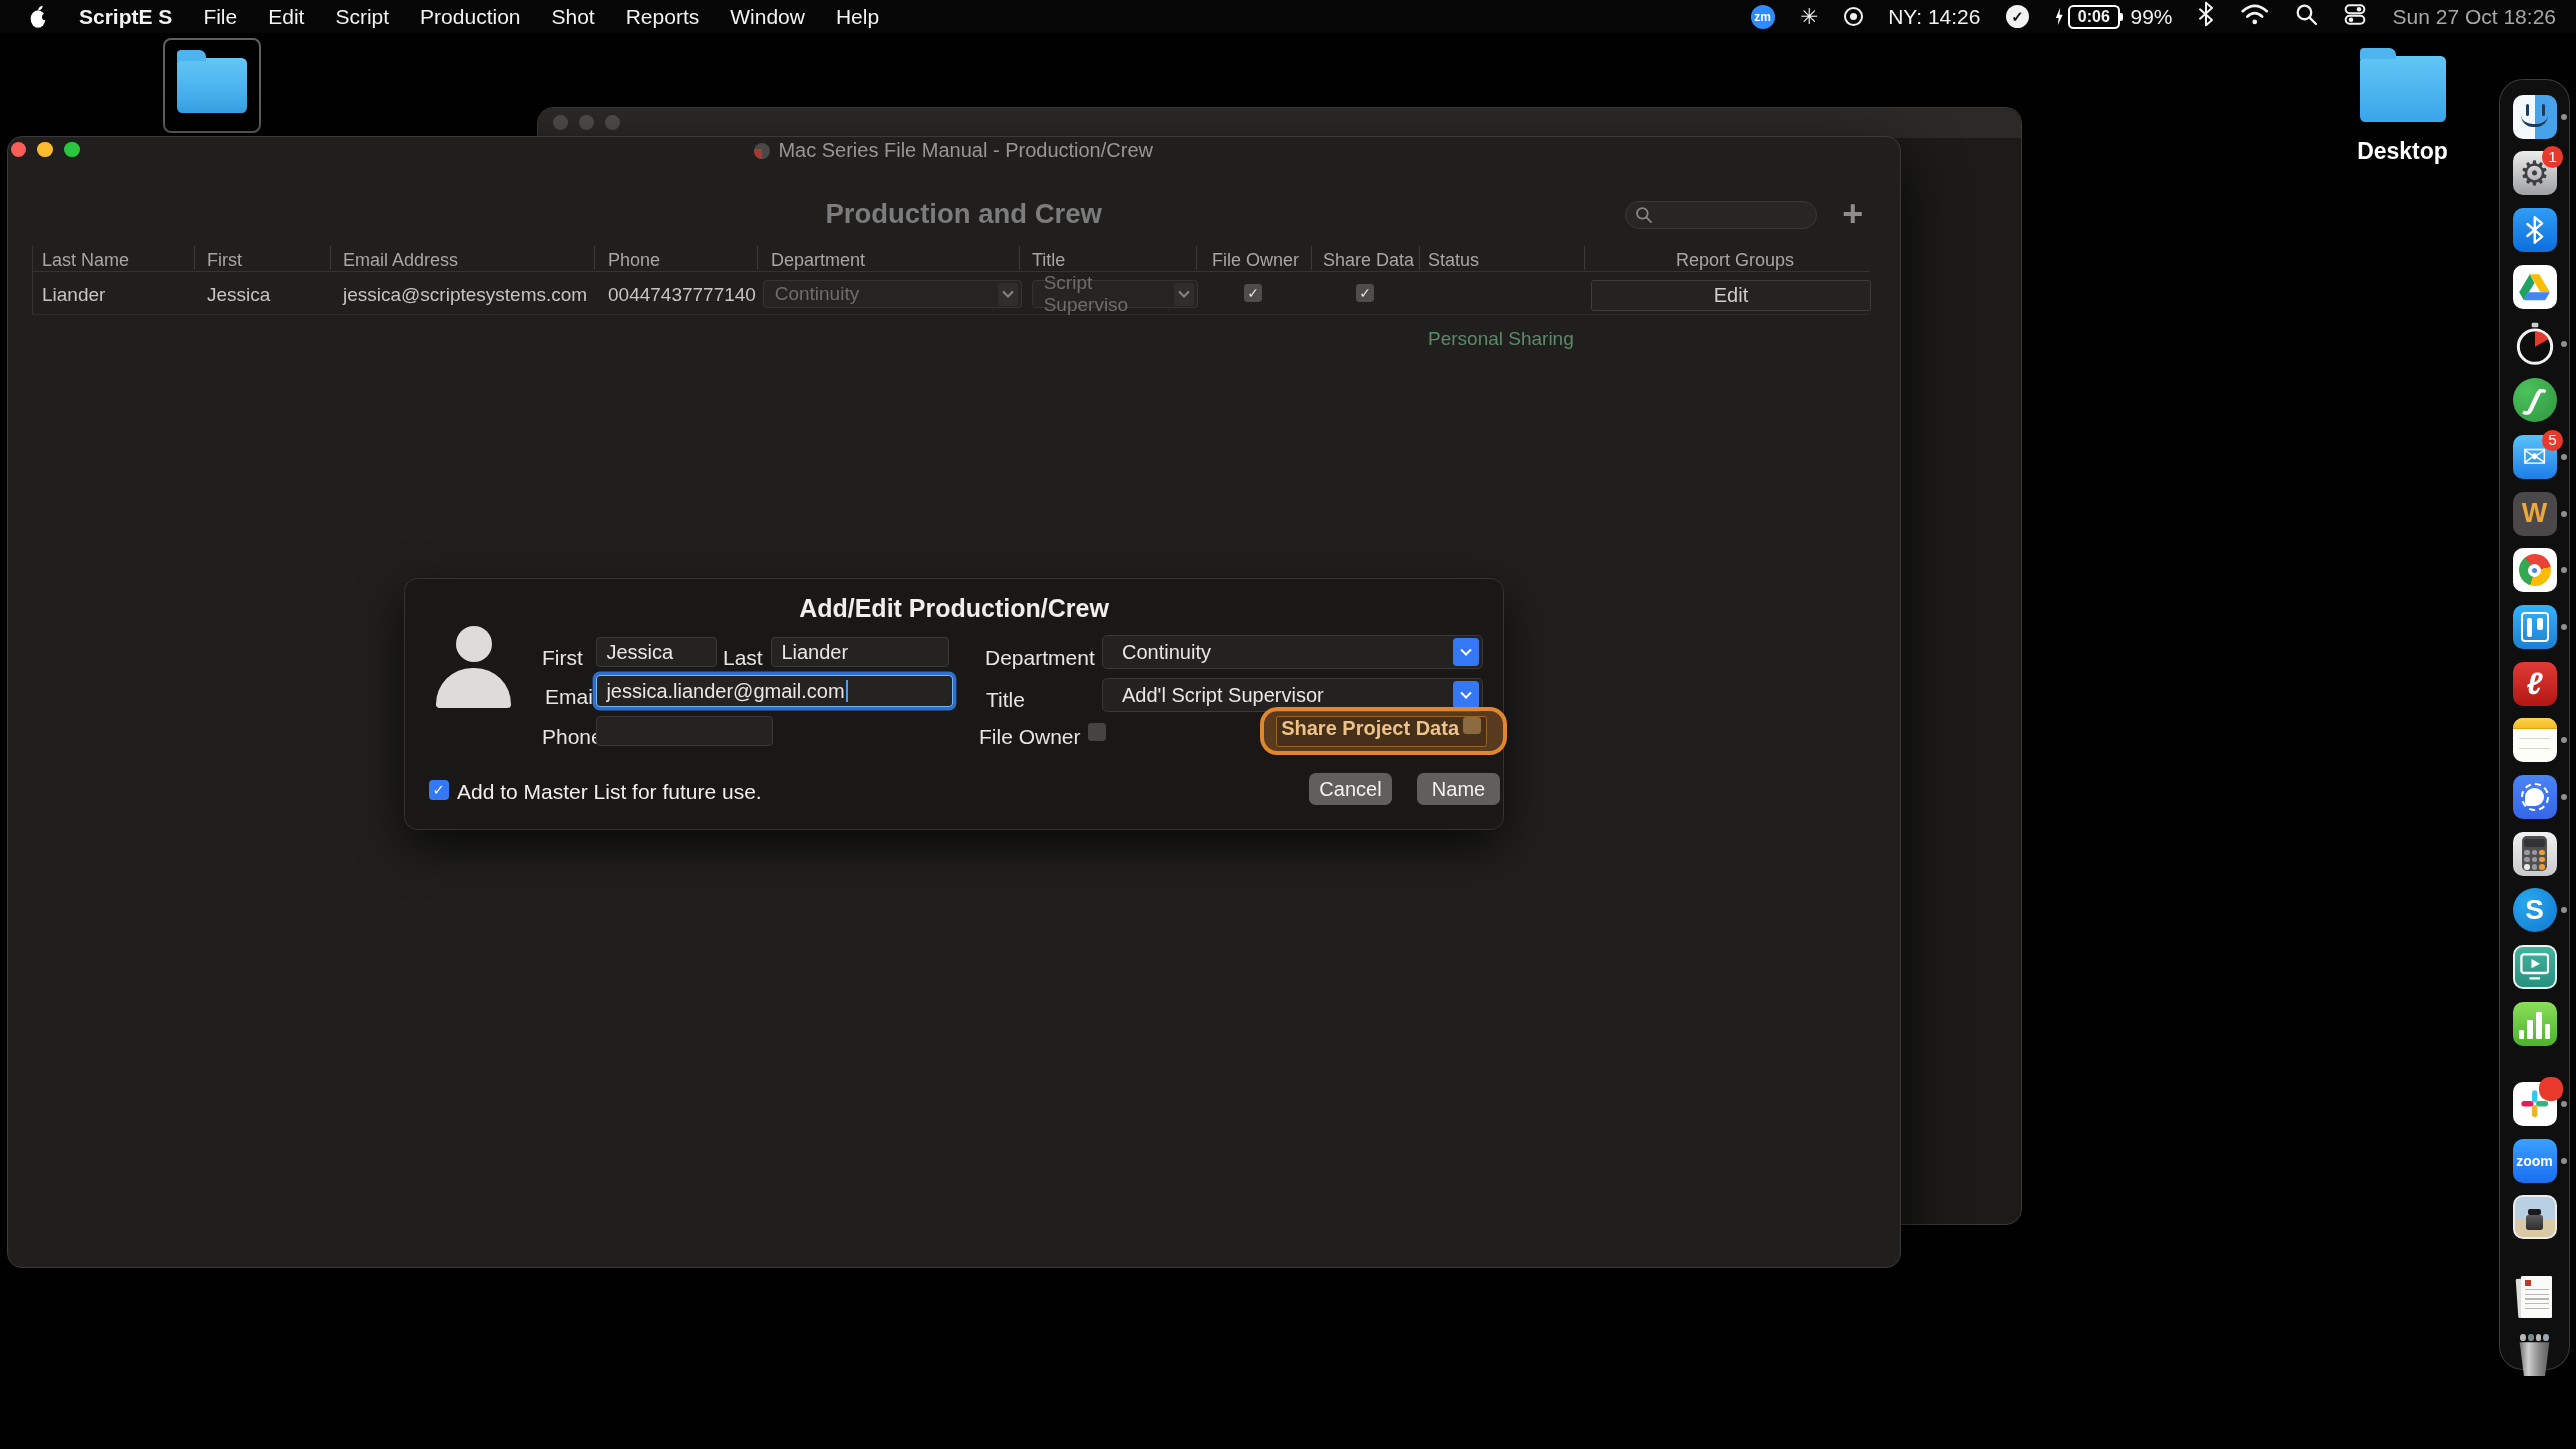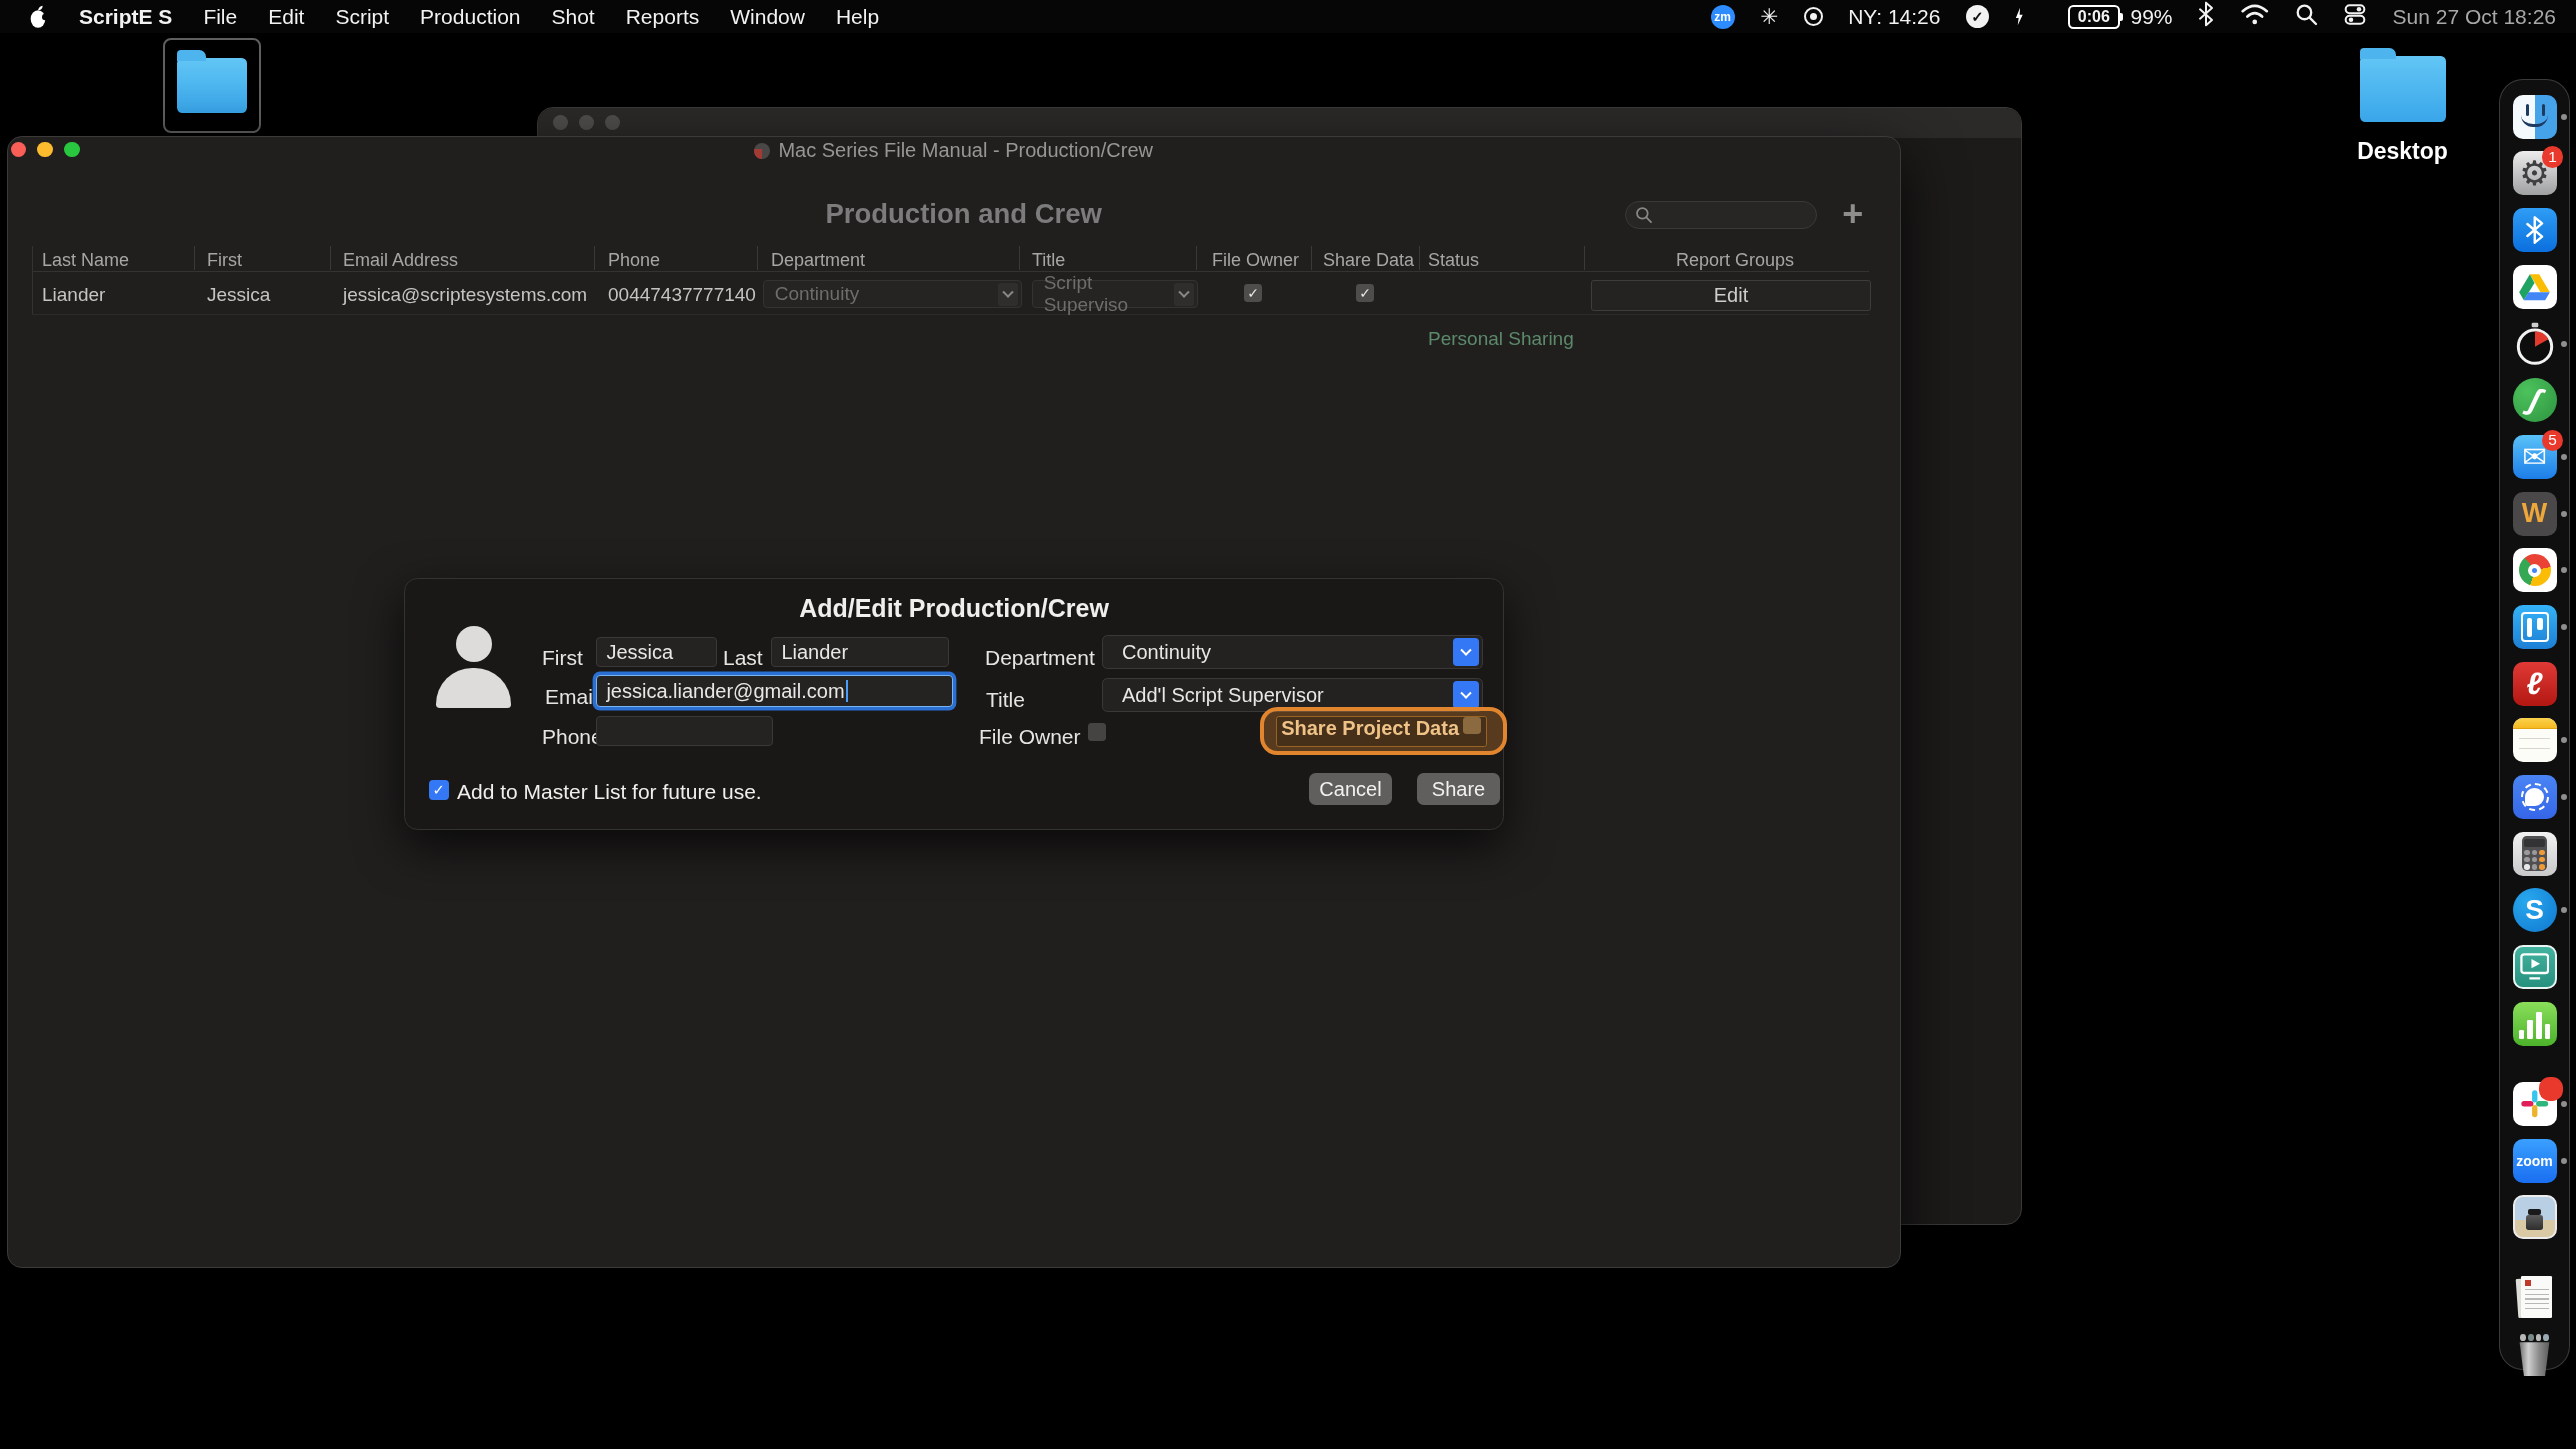--- a/index.html
+++ b/index.html
@@ -17,21 +17,21 @@
   .zm-badge { width:24px; height:24px; border-radius:50%; background:#2d8cff; color:#fff;
               font-size:12px; font-weight:bold; display:flex; align-items:center; justify-content:center; }
   .burst-icon { font-size:21.5px; }
   .record-icon { width:19px; height:19px; border:2.7px solid #f2f2f2; border-radius:50%; position:relative; }
   .record-icon::after { content:""; position:absolute; inset:4px; background:#f2f2f2; border-radius:50%; }
   .check-circle { width:23px; height:23px; background:#f2f2f2; border-radius:50%; color:#111;
                   display:flex; align-items:center; justify-content:center; font-size:14.8px; font-weight:bold; }
   .battery { display:flex; align-items:center; gap:4px; }
   .bolt { width:9.4px; height:17.4px; background:#fff; clip-path:polygon(60% 0,15% 58%,45% 58%,35% 100%,88% 40%,55% 40%); }
   .batt-box { width:52px; height:24px; border:2px solid #fff; border-radius:5.4px; display:flex;
-              align-items:center; justify-content:center; font-size:16px; font-weight:bold; position:relative;margin-left:40px; }
+              align-items:center; justify-content:center; font-size:16px; font-weight:bold; position:relative; }
   .batt-box::after { content:""; position:absolute; right:-5.4px; top:6.7px; width:3.4px; height:8px; background:#fff; border-radius:0 2px 2px 0; }
   .clock-text { color:#a8a8a8; }
 
   
   .folder { background:linear-gradient(#62c6f5,#39a6ea); border-radius:5.4px; position:relative; }
   .folder::before { content:""; position:absolute; top:-8px; left:0; width:42%; height:10.7px;
                     background:#4db4ee; border-radius:4px 6.7px 0 0; }
   #folder-box-tl { left:163px; top:38px; width:98px; height:95px; border:2px solid #606060;
                    border-radius:8px; z-index:1; display:flex; align-items:center; justify-content:center; }
   #folder-tl { width:70px; height:55px; }
@@ -397,21 +397,21 @@
 
 <div class="abs" id="share-highlight"></div>
 <div class="abs" id="share-inner">
   <span class="lbl">Share Project Data</span>
   <span class="chk"></span>
 </div>
 
 <div class="abs" id="master-check">✓</div>
 <span class="abs" id="master-label">Add to Master List for future use.</span>
 <div class="dlg-btn" style="left:1277px">Cancel</div>
-<div class="dlg-btn" style="left:1385px">Share</div>
+<div class="dlg-btn" style="left:1385px">Name</div>
 
 <div class="abs" id="dock">
     <div class="dock-item">
       <div class="sq fndr">
         <i class="f-eye" style="left:13.4px"></i>
         <i class="f-eye" style="left:29.5px"></i>
         <i class="f-smile"></i>
       </div>
       <span class="run-dot"></span>
     </div>

